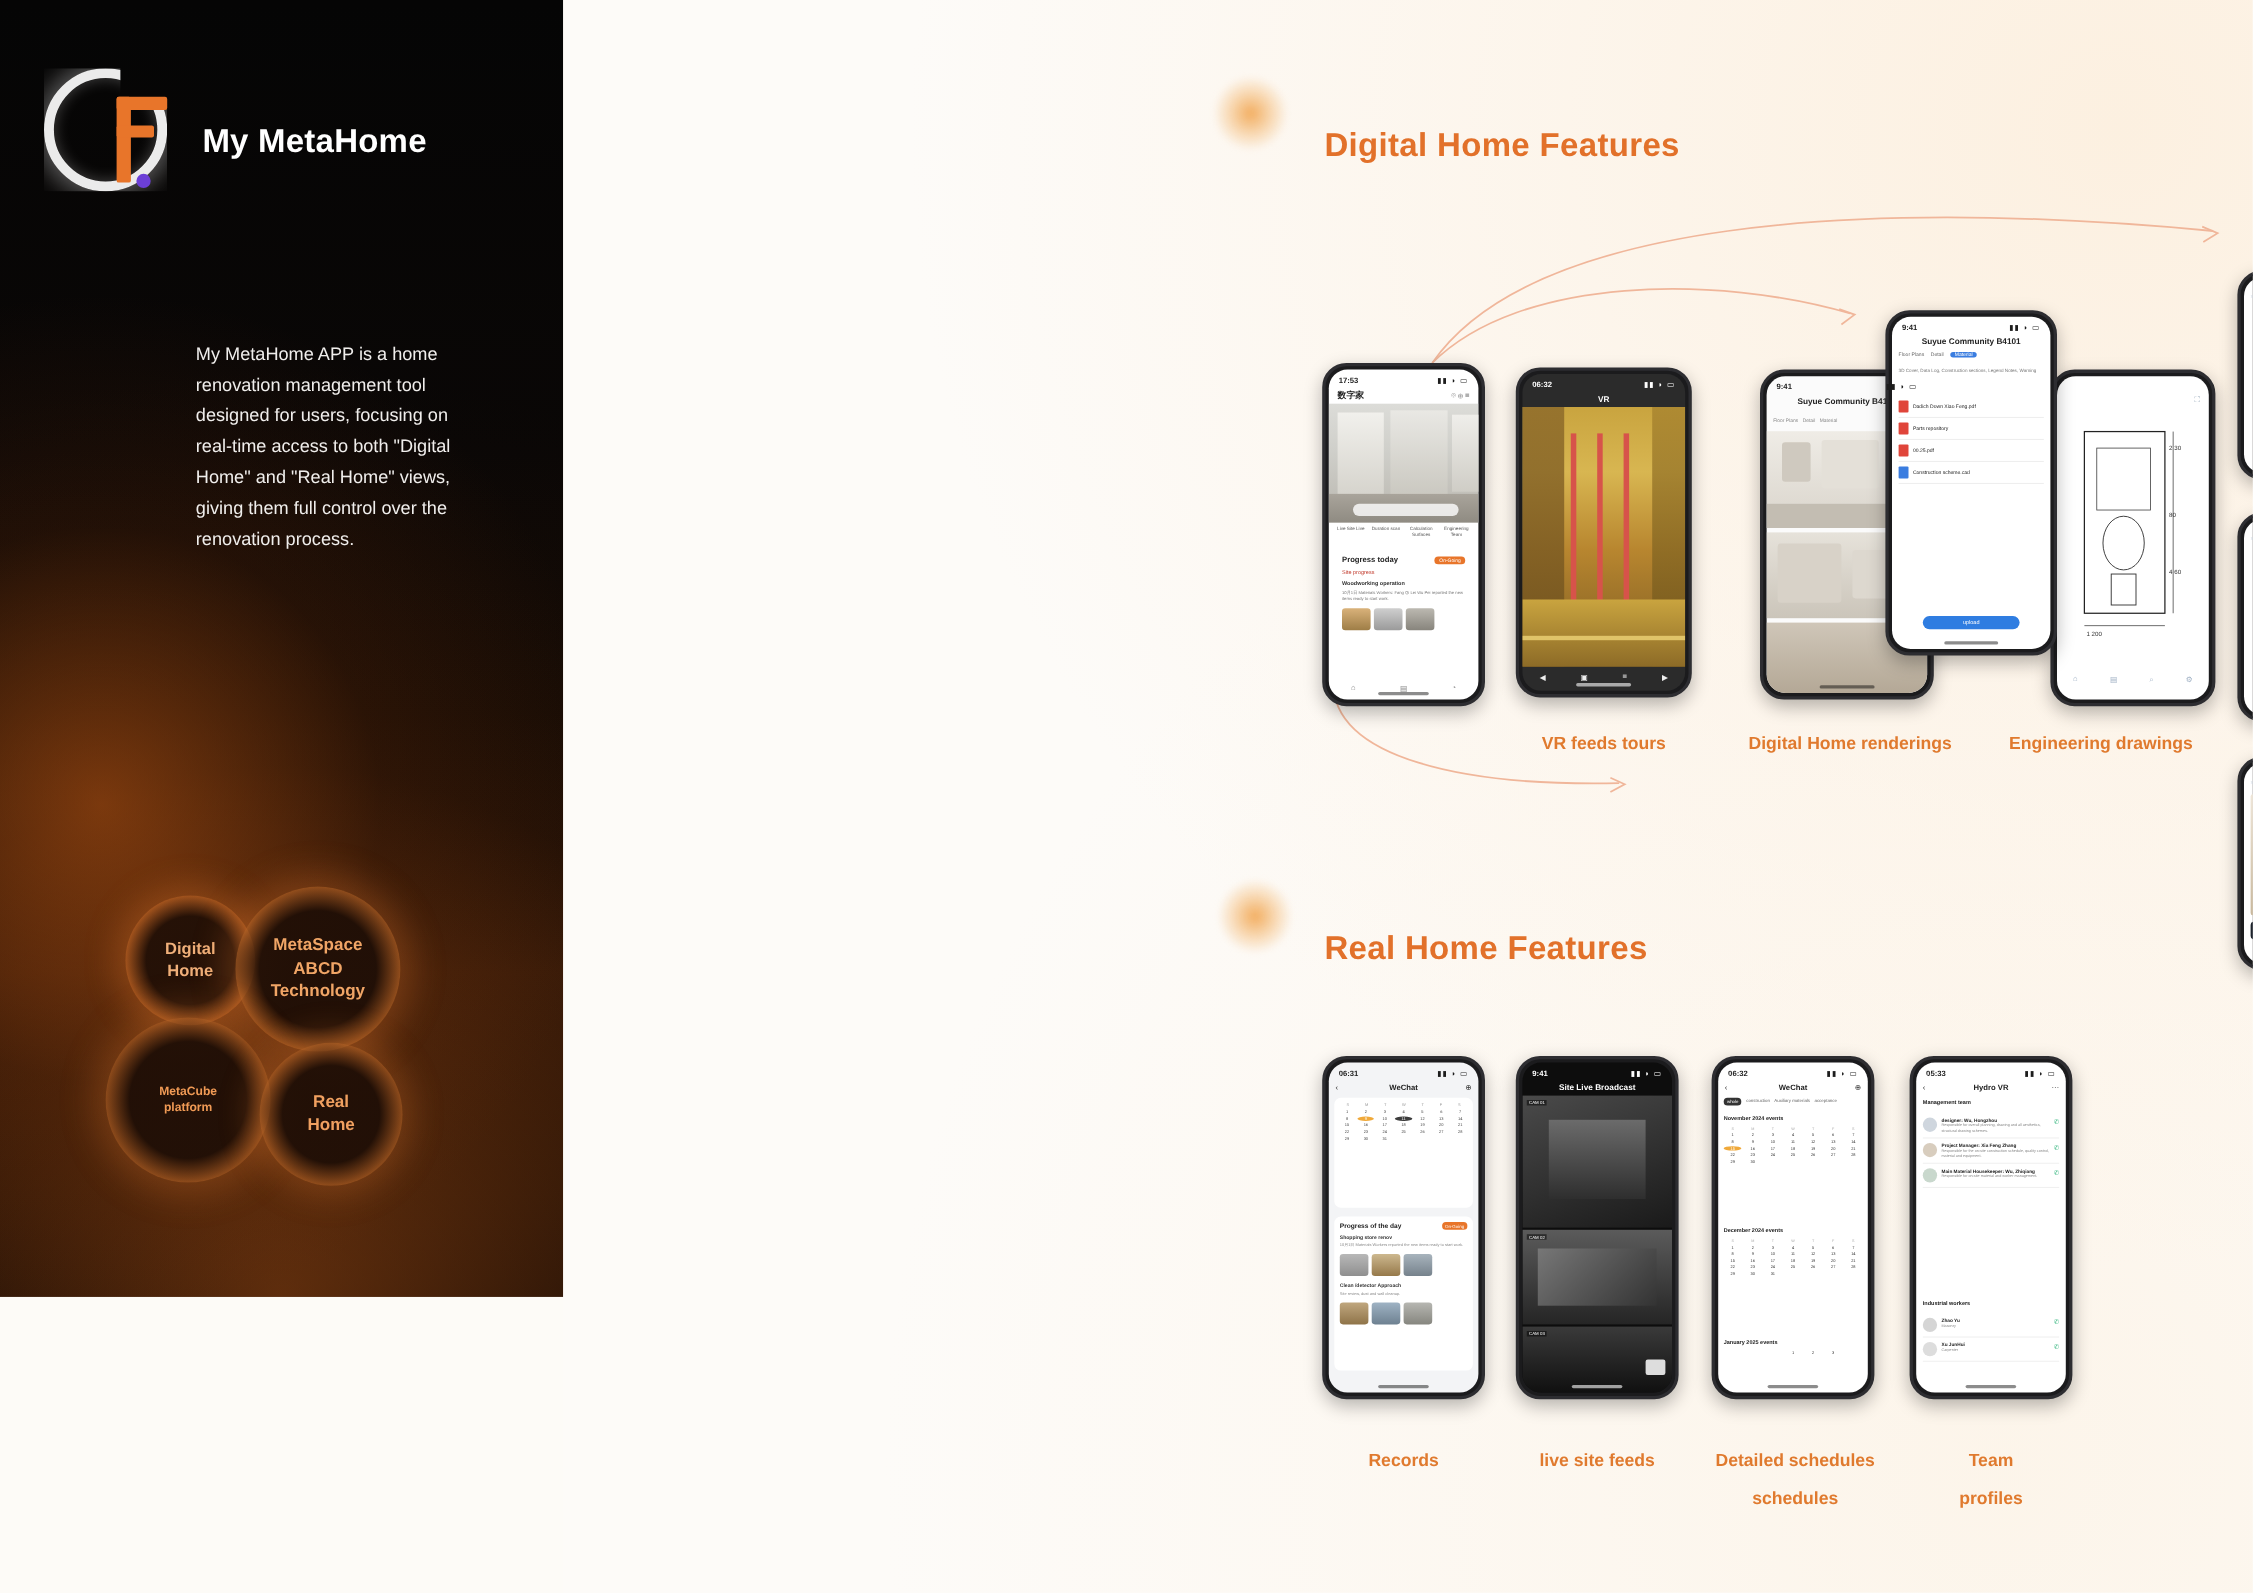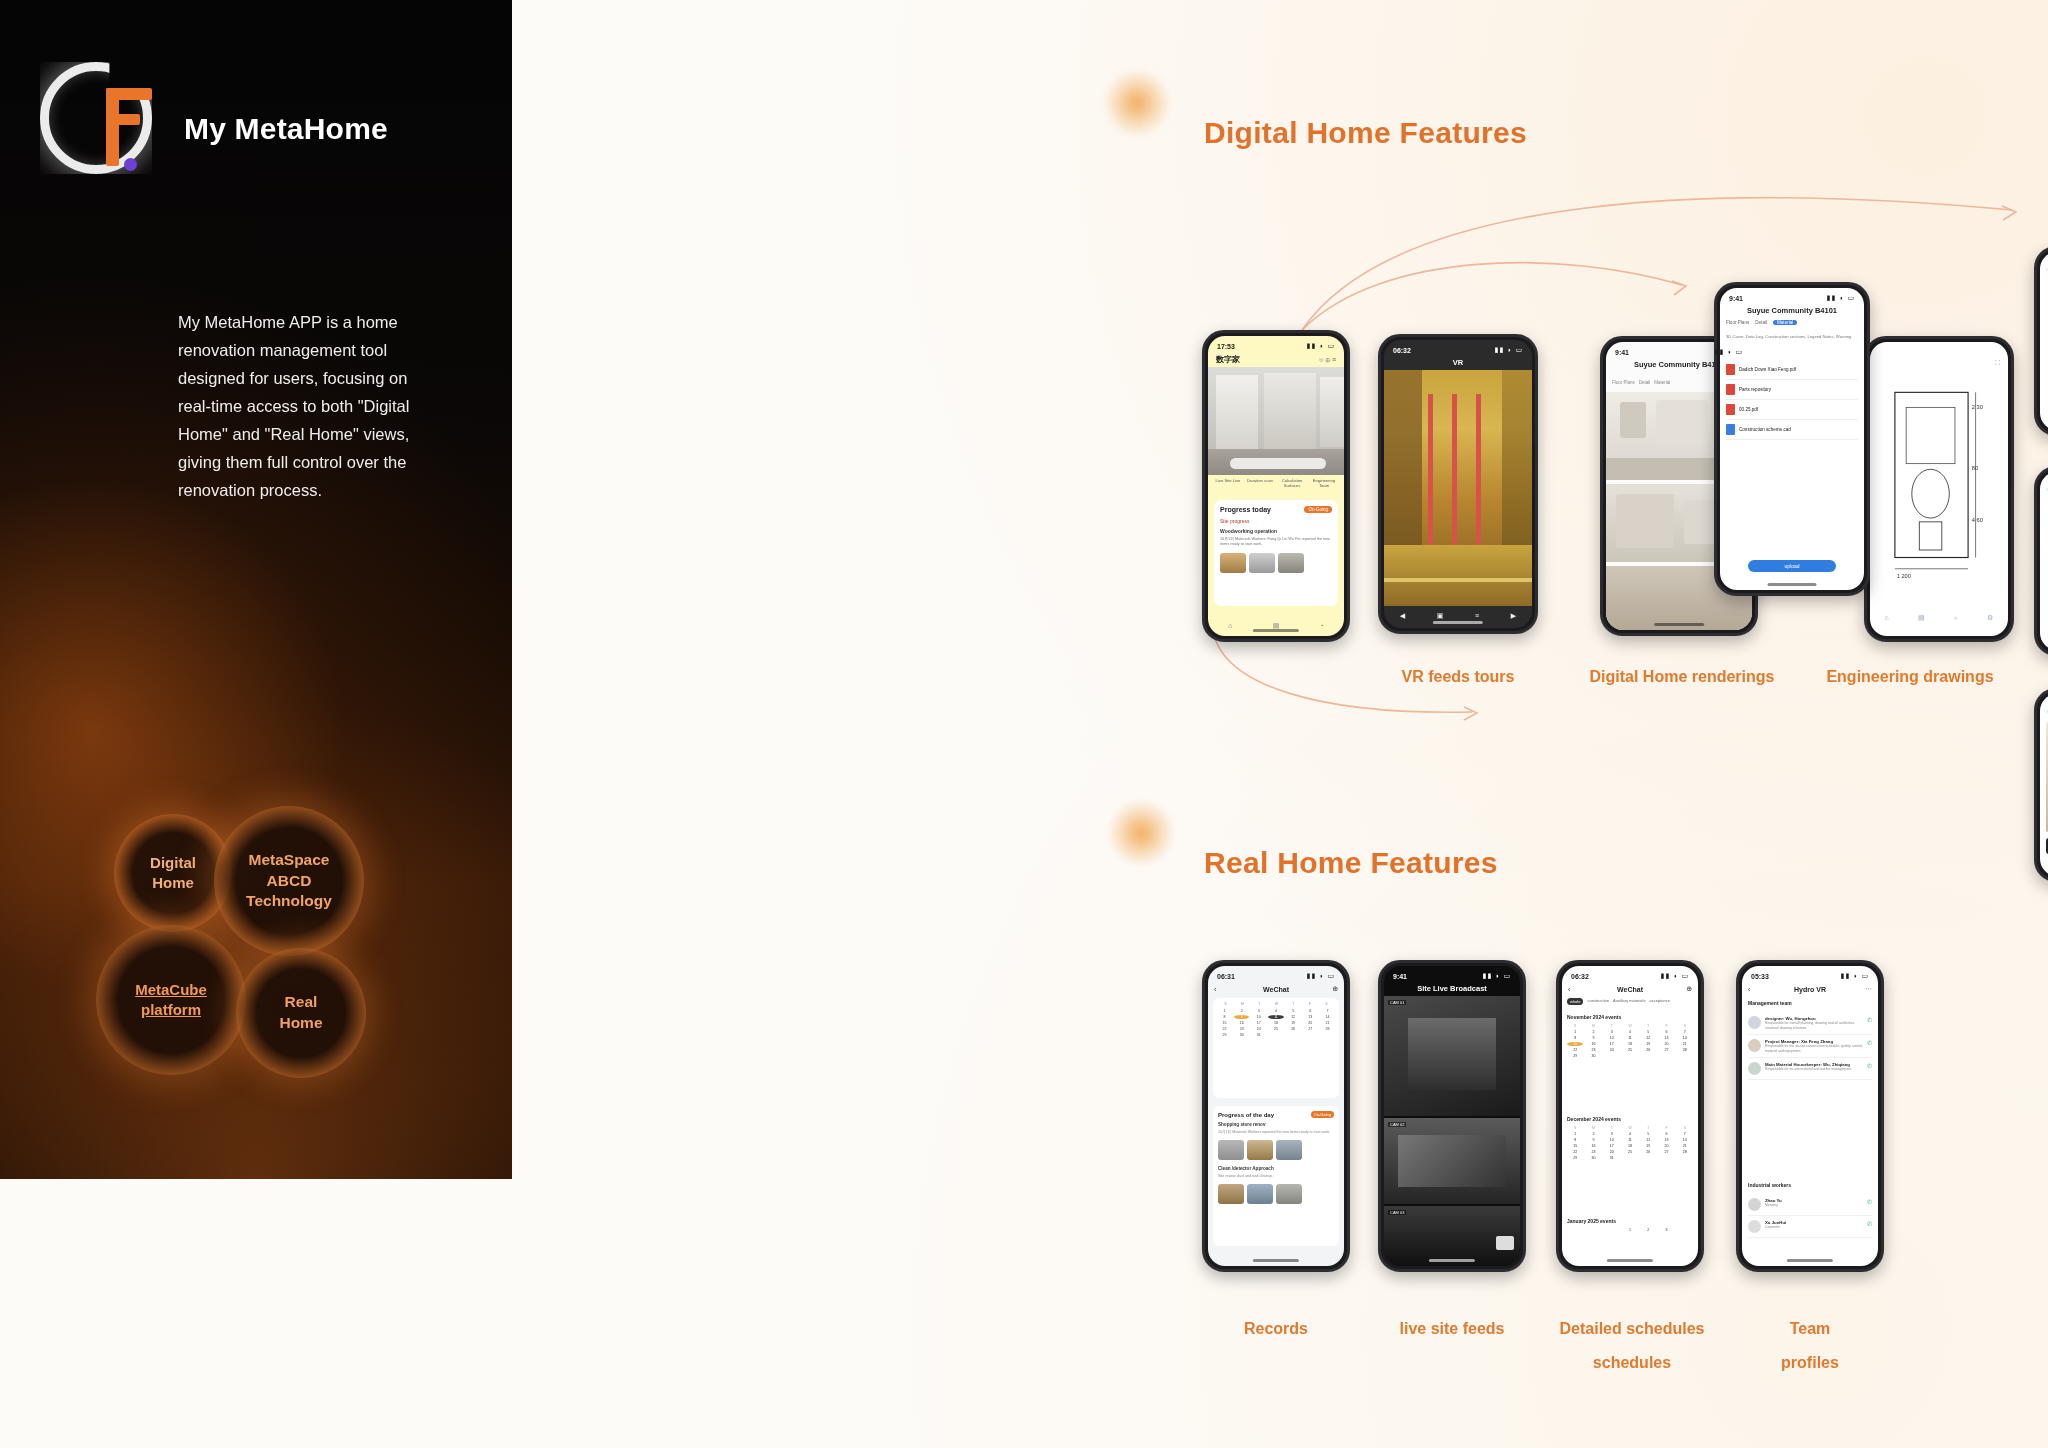--- a/index.html
+++ b/index.html
@@ -61,21 +61,21 @@
     background:radial-gradient(circle at 50% 50%, rgba(30,14,6,0.9) 48%, rgba(225,120,45,0.55) 72%, rgba(120,55,18,0.0) 100%);
     box-shadow:0 0 28px 10px rgba(222,120,45,0.30);
     color:#f0b07a; font-size:15px; }
   .b2 { left:118px; top:6px; width:150px; height:150px;
     background:radial-gradient(circle at 50% 50%, rgba(30,14,6,0.92) 50%, rgba(235,130,50,0.55) 74%, rgba(120,55,18,0.0) 100%);
     box-shadow:0 0 30px 12px rgba(222,120,45,0.28);
     color:#f0a566; font-size:15.5px; }
   .b3 { left:0px; top:125px; width:150px; height:150px;
     background:radial-gradient(circle at 50% 50%, rgba(30,14,6,0.92) 50%, rgba(235,130,50,0.5) 74%, rgba(120,55,18,0.0) 100%);
     box-shadow:0 0 30px 12px rgba(222,120,45,0.26);
-    color:#f09a55; font-size:15px;text-decoration:underline; }
+    color:#f09a55; font-size:11px; }
   .b4 { left:140px; top:148px; width:130px; height:130px;
     background:radial-gradient(circle at 50% 50%, rgba(30,14,6,0.92) 48%, rgba(235,130,50,0.5) 74%, rgba(120,55,18,0.0) 100%);
     box-shadow:0 0 28px 10px rgba(222,120,45,0.26);
     color:#f0a060; font-size:15.5px; }
 
   
   .content { position:absolute; left:512px; top:0; width:1536px; height:1448px;
     background:
       radial-gradient(ellipse at 92% 8%, rgba(252,238,220,0.85) 0%, rgba(253,249,243,0) 55%),
       radial-gradient(ellipse at 85% 92%, rgba(252,242,228,0.7) 0%, rgba(253,249,243,0) 55%),
@@ -188,21 +188,21 @@
     <svg class="arrows">
       <path d="M790 330 C 880 200, 1180 180, 1500 210" fill="none" stroke="#f0b69a" stroke-width="1.6"></path>
       <path d="M1490 206 l 14 6 l -13 8" fill="none" stroke="#f0b69a" stroke-width="1.6"></path>
       <path d="M790 330 C 870 250, 1050 250, 1170 285" fill="none" stroke="#f0b69a" stroke-width="1.6"></path>
       <path d="M1160 281 l 14 5 l -12 9" fill="none" stroke="#f0b69a" stroke-width="1.6"></path>
       <path d="M700 620 C 700 690, 820 715, 960 712" fill="none" stroke="#f0b69a" stroke-width="1.6"></path>
       <path d="M952 707 l 13 6 l -13 7" fill="none" stroke="#f0b69a" stroke-width="1.6"></path>
     </svg>
 
     <div class="phone light" style="left:690px; top:330px; width:148px; height:312px;">
-      <div class="screen" style="background:#fef9c3;">
+      <div class="screen" style="background:#ffffff;">
         <div class="status">
           <span class="t">17:53</span>
           <span class="r">▮▮ ◗ ▭</span>
         </div>
         <div style="position:absolute;top:16px;left:0;width:100%;height:15px;display:flex;align-items:center;padding:0 8px;">
           <span style="font-size:8px;font-weight:bold;color:#222;">数字家</span>
           <span style="margin-left:auto;font-size:7px;color:#666;">⌾ ⊕ ≡</span>
         </div>
         <div class="img-room" style="position:absolute;top:31px;left:0;width:100%;height:108px;">
           <div style="position:absolute;left:8px;top:8px;width:42px;height:74px;background:linear-gradient(180deg,#f1f0ec,#d6d4cd);"></div>

